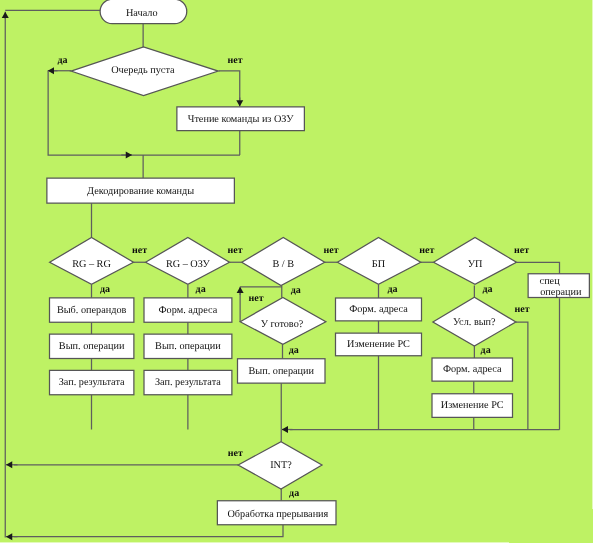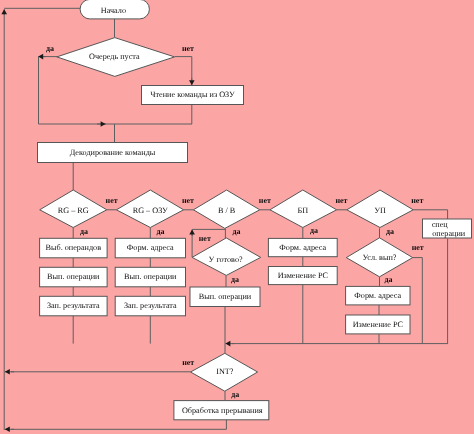--- a/index.html
+++ b/index.html
@@ -1,17 +1,17 @@
 <!DOCTYPE html>
 <html><head>
 <meta charset="utf-8">
 <style>
   html,body{margin:0;padding:0;background:#ffffff;-webkit-font-smoothing:antialiased;}
   body{width:474px;height:434px;overflow:hidden;font-family:"Liberation Serif",serif;text-rendering:geometricPrecision;}
-  #root{position:relative;width:474px;height:434px;background:#fca5a5;}
+  #root{position:relative;width:474px;height:434px;background:#bef264;}
   svg#fc{position:absolute;left:0;top:0;}
   .shape{fill:#ffffff;stroke:#565656;stroke-width:1;}
   .conn{stroke:#5e5e5e;stroke-width:1;fill:none;}
   .nodetext{font-family:"Liberation Serif",serif;fill:#111111;text-anchor:middle;font-size:8.2px;}
   .yn{font-family:"Liberation Serif",serif;fill:#0d0d0d;text-anchor:middle;font-size:8px;font-weight:bold;}
 </style>
 </head>
 <body>
 
 <div id="root">

